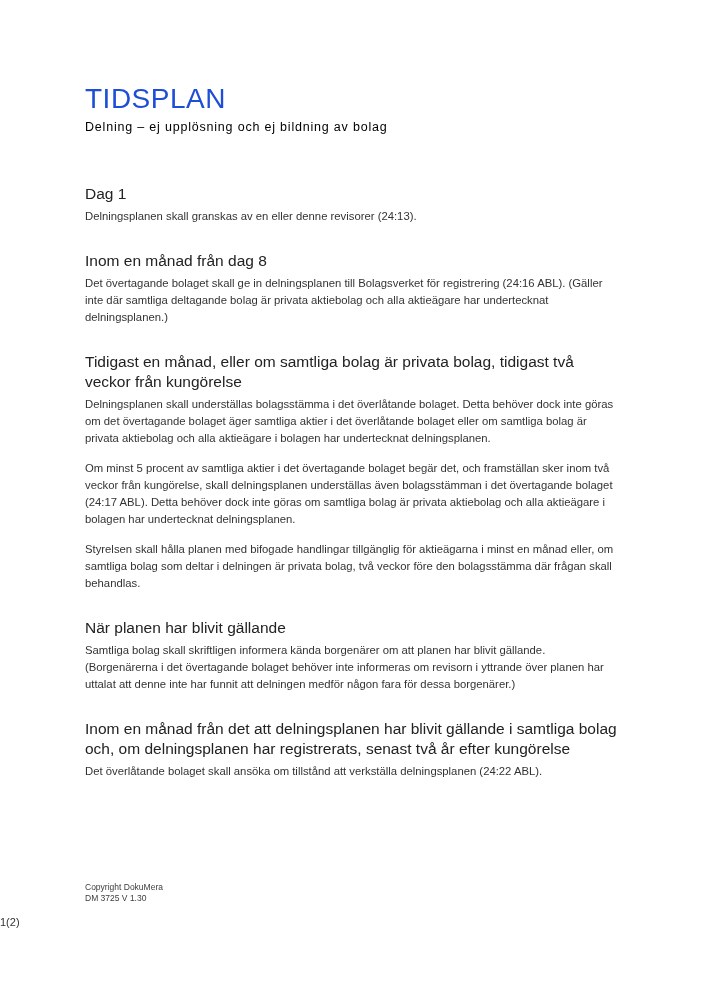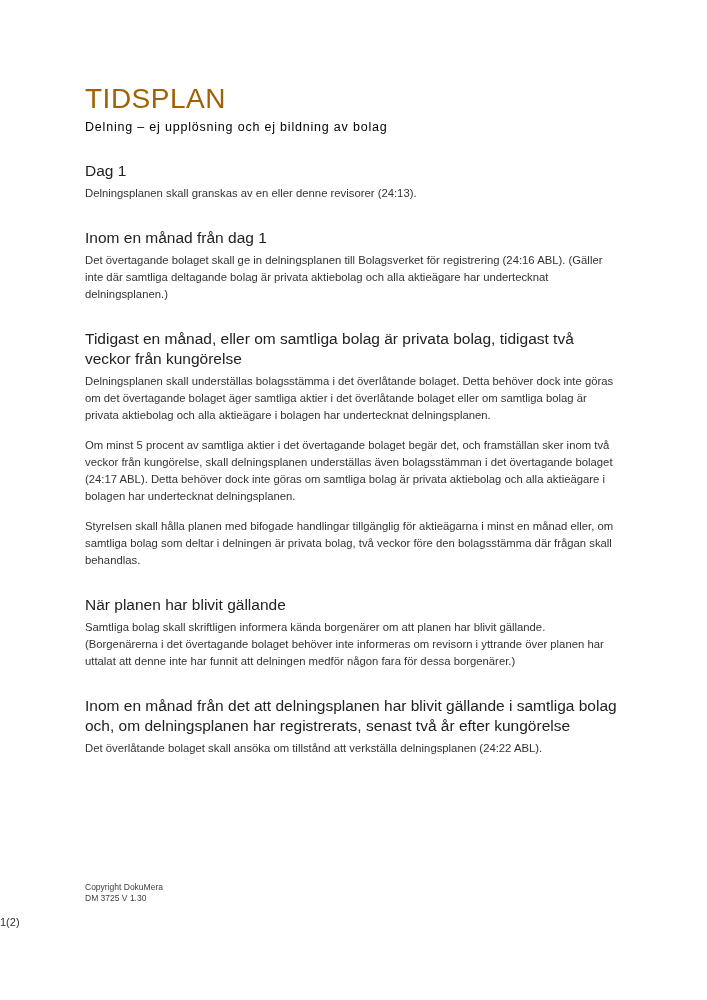--- a/index.html
+++ b/index.html
@@ -21,34 +21,34 @@
     height: 1000px;
     padding: 84px 87px 0 85px;
     background: #ffffff;
   }
   h1.doc-title {
     margin: 0;
     font-size: 28px;
     font-weight: 400;
     line-height: 1.08;
     letter-spacing: 0.5px;
-    color: #a16207;
+    color: #1d4ed8;
   }
   p.doc-subtitle {
     margin: 5px 0 0 0;
     font-size: 12.5px;
     line-height: 17px;
     letter-spacing: 0.8px;
     color: #000000;
   }
   section.sec {
     margin-top: 26px;
   }
   section.sec.first {
-    margin-top: 25px;
+    margin-top: 48px;
   }
   section.sec h2 {
     margin: 0 0 4px 0;
     font-size: 15.5px;
     font-weight: 400;
     line-height: 20px;
     color: #222222;
   }
   section.sec p {
     margin: 0 0 13px 0;
@@ -86,21 +86,21 @@
     <h1 class="doc-title">TIDSPLAN</h1>
     <p class="doc-subtitle">Delning – ej upplösning och ej bildning av bolag</p>
   </header>
 
   <section class="sec first">
     <h2>Dag 1</h2>
     <p>Delningsplanen skall granskas av en eller denne revisorer (24:13).</p>
   </section>
 
   <section class="sec">
-    <h2>Inom en månad från dag 1</h2>
+    <h2>Inom en månad från dag 8</h2>
     <p>Det övertagande bolaget skall ge in delningsplanen till Bolagsverket för registrering (24:16 ABL). (Gäller inte där samtliga deltagande bolag är privata aktiebolag och alla aktieägare har undertecknat delningsplanen.)</p>
   </section>
 
   <section class="sec">
     <h2>Tidigast en månad, eller om samtliga bolag är privata bolag, tidigast två veckor från kungörelse</h2>
     <p>Delningsplanen skall underställas bolagsstämma i det överlåtande bolaget. Detta behöver dock inte göras om det övertagande bolaget äger samtliga aktier i det överlåtande bolaget eller om samtliga bolag är privata aktiebolag och alla aktieägare i bolagen har undertecknat delningsplanen.</p>
     <p>Om minst 5 procent av samtliga aktier i det övertagande bolaget begär det, och framställan sker inom två veckor från kungörelse, skall delningsplanen underställas även bolagsstämman i det övertagande bolaget (24:17 ABL). Detta behöver dock inte göras om samtliga bolag är privata aktiebolag och alla aktieägare i bolagen har undertecknat delningsplanen.</p>
     <p>Styrelsen skall hålla planen med bifogade handlingar tillgänglig för aktieägarna i minst en månad eller, om samtliga bolag som deltar i delningen är privata bolag, två veckor före den bolagsstämma där frågan skall behandlas.</p>
   </section>
 

